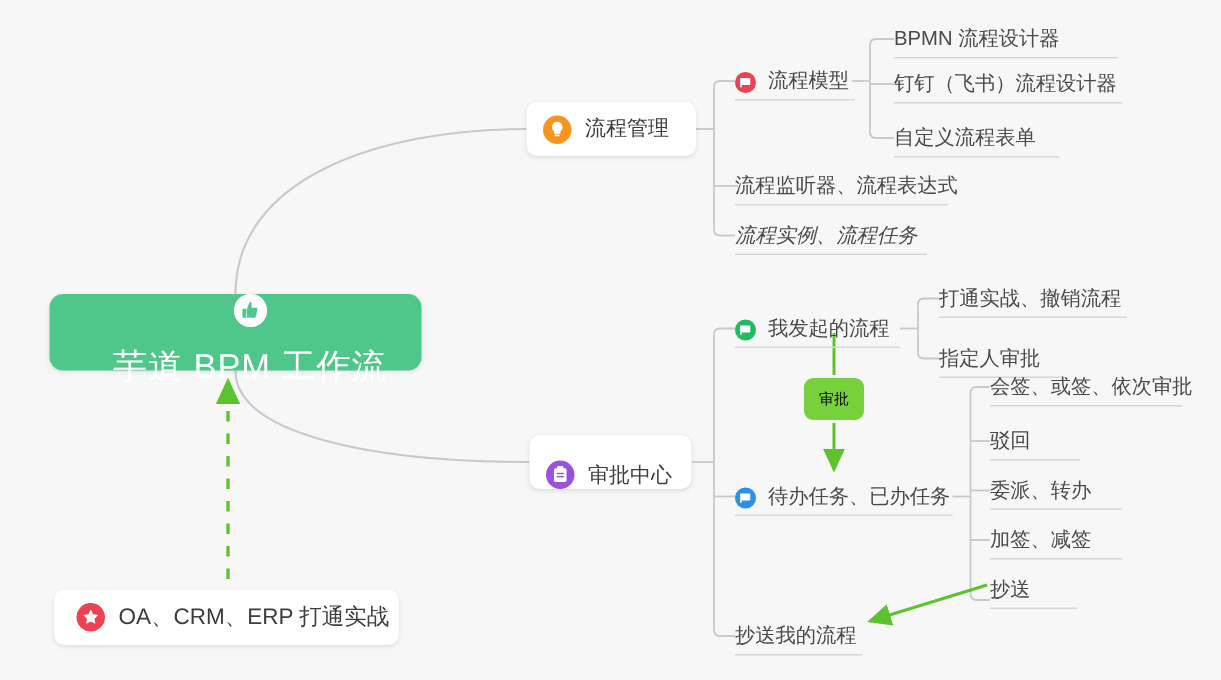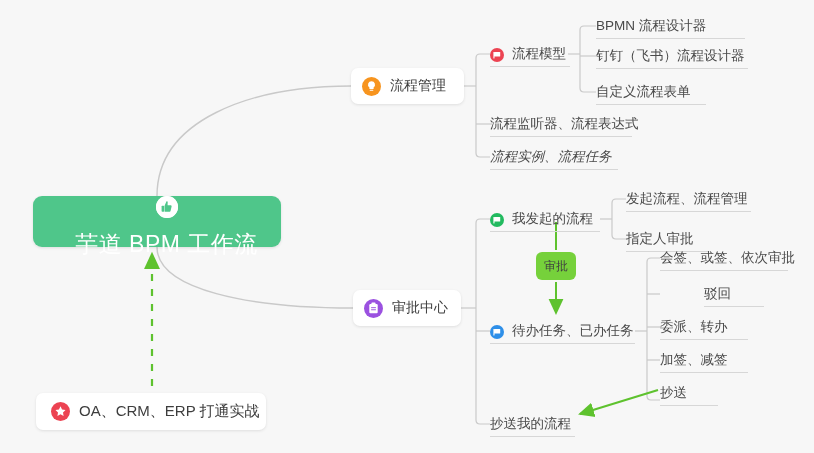--- a/index.html
+++ b/index.html
@@ -67,20 +67,21 @@
   }
   #node-flow-mgmt {
     left: 351px; top: 68px;
     width: 113px; height: 36px;
     padding-left: 11px;
   }
   #node-approval-center {
     left: 353px; top: 290px;
     width: 108px; height: 36px;
     padding-left: 11px;
+    align-items: flex-end;
   }
   #node-integration {
     left: 36px; top: 393px;
     width: 230px; height: 37px;
     padding-left: 15px;
   }
   #node-integration .card-label { font-size: 15px; }
 
   
   .leaf {
@@ -117,22 +118,22 @@
     position: absolute;
     left: 536px; top: 252px;
     width: 40px; height: 28px;
     background: #76d13b;
     border-radius: 6px;
     display: flex;
     align-items: center;
     justify-content: center;
   }
   #badge-approve .pill-label {
-    color: #404040;
-    font-size: 12px;
+    color: #000000;
+    font-size: 10px;
     white-space: nowrap;
   }
 </style>
 </head>
 <body>
 
 <div id="canvas">
 
   <svg id="wires" viewBox="0 0 814 453" xmlns="http://www.w3.org/2000/svg">
     <defs>
@@ -253,40 +254,40 @@
   <div class="leaf" style="left:490px; top:207px; width:110px;">
     <span class="icon-badge small" style="background:#22ba5f; margin-bottom:1px;">
       <svg width="14" height="14" viewBox="0 0 14 14">
         <rect x="4" y="4" width="6.2" height="4.6" rx="0.6" fill="#ffffff"></rect>
         <rect x="3.4" y="4" width="1.1" height="6.4" rx="0.5" fill="#ffffff"></rect>
       </svg>
     </span>
     <span class="leaf-label">我发起的流程</span>
   </div>
   <div class="leaf" style="left:626px; top:187px; width:125px;">
-    <span class="leaf-label">发起流程、流程管理</span>
+    <span class="leaf-label">打通实战、撤销流程</span>
   </div>
   <div class="leaf" style="left:626px; top:227px; width:82px;">
     <span class="leaf-label">指定人审批</span>
   </div>
 
   <div class="leaf" style="left:490px; top:319px; width:145px;">
     <span class="icon-badge small" style="background:#2e8fe8; margin-bottom:1px;">
       <svg width="14" height="14" viewBox="0 0 14 14">
         <rect x="4" y="4" width="6.2" height="4.6" rx="0.6" fill="#ffffff"></rect>
         <rect x="3.4" y="4" width="1.1" height="6.4" rx="0.5" fill="#ffffff"></rect>
       </svg>
     </span>
     <span class="leaf-label">待办任务、已办任务</span>
   </div>
 
   <div class="leaf" style="left:660px; top:246px; width:128px;">
     <span class="leaf-label">会签、或签、依次审批</span>
   </div>
-  <div class="leaf" style="left:660px; top:282px; width:60px;margin-left:44px;">
+  <div class="leaf" style="left:660px; top:282px; width:60px;">
     <span class="leaf-label">驳回</span>
   </div>
   <div class="leaf" style="left:660px; top:315px; width:88px;">
     <span class="leaf-label">委派、转办</span>
   </div>
   <div class="leaf" style="left:660px; top:348px; width:88px;text-align:center;">
     <span class="leaf-label">加签、减签</span>
   </div>
   <div class="leaf" style="left:660px; top:381px; width:58px;">
     <span class="leaf-label">抄送</span>

